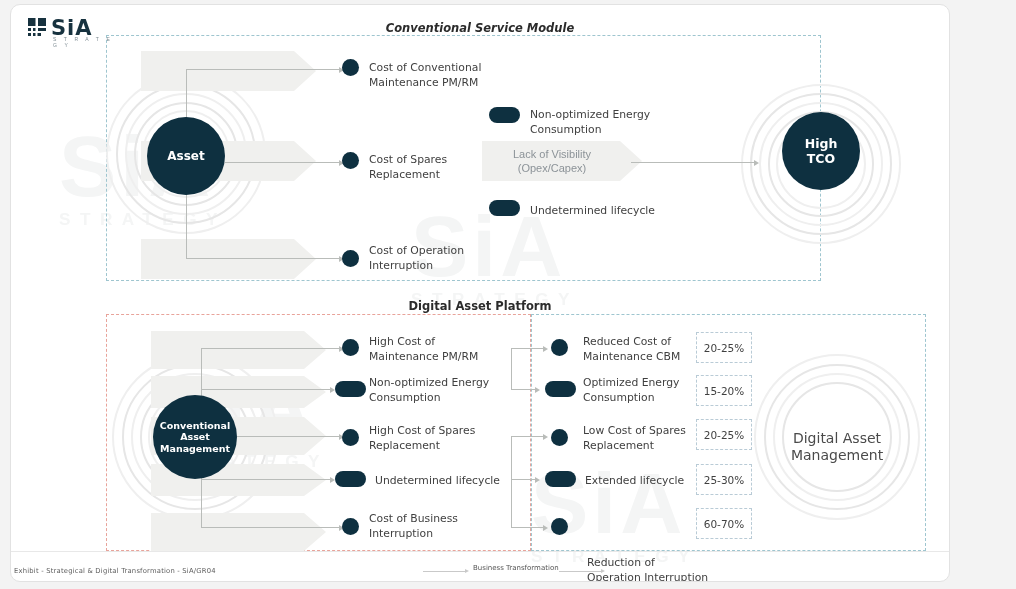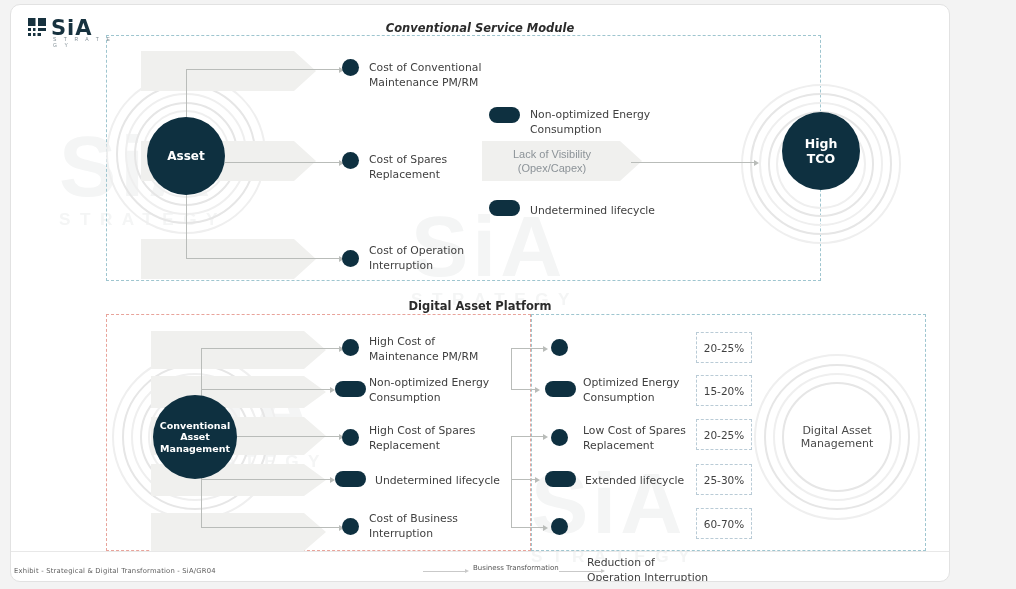--- a/index.html
+++ b/index.html
@@ -314,20 +314,24 @@
 
   <div class="ln lnv" style="left:500px; top:431px; height:92px;"></div>
   <div class="ln lnh" style="left:500px; top:431px; width:34px;"></div>
   <div class="arrowhead" style="left:532px; top:428.5px;"></div>
   <div class="ln lnh" style="left:500px; top:474px; width:26px;"></div>
   <div class="arrowhead" style="left:524px; top:471.5px;"></div>
   <div class="ln lnh" style="left:500px; top:522px; width:34px;"></div>
   <div class="arrowhead" style="left:532px; top:519.5px;"></div>
 
   <div class="bullet dot" style="left:540px; top:334px;"></div>
+  <div class="lbl" style="left:572px; top:329px; width:140px;">
+    <span>Reduced Cost of</span><br>
+    <span>Maintenance CBM</span>
+  </div>
   <div class="pct" style="left:685px; top:327px;">
     <span>20-25%</span>
     </div>
 
   <div class="bullet pill" style="left:534px; top:376px;"></div>
   <div class="lbl" style="left:572px; top:370px; width:140px;">
     <span>Optimized Energy</span><br>
     <span>Consumption</span>
   </div>
   <div class="pct" style="left:685px; top:370px;text-align:center;">
@@ -359,21 +363,21 @@
   <div class="pct" style="left:685px; top:503px;">
     <span>60-70%</span>
     </div>
 
   <div class="rings" style="left:826px; top:432px; width:0; height:0;">
     <i style="width:166px;height:166px;" class="thin"></i>
     <i style="width:146px;height:146px;"></i>
     <i style="width:128px;height:128px;" class="thin"></i>
     <i style="width:110px;height:110px;"></i>
   </div>
-  <div class="hub light" style="left:784px; top:390px; width:84px; height:84px; font-size:11px; font-weight:400;">
+  <div class="hub light" style="left:784px; top:400px; width:84px; height:84px; font-size:14px; font-weight:400;">
     <span>
       <span>Digital Asset</span><br>
       <span>Management</span>
     </span>
   </div>
 
   <div class="footer-line"></div>
   <div class="footer-txt">Exhibit - Strategical &amp; Digital Transformation - SiA/GR04</div>
 
   <div class="dt-arm" style="left:412px; width:42px;"></div>

